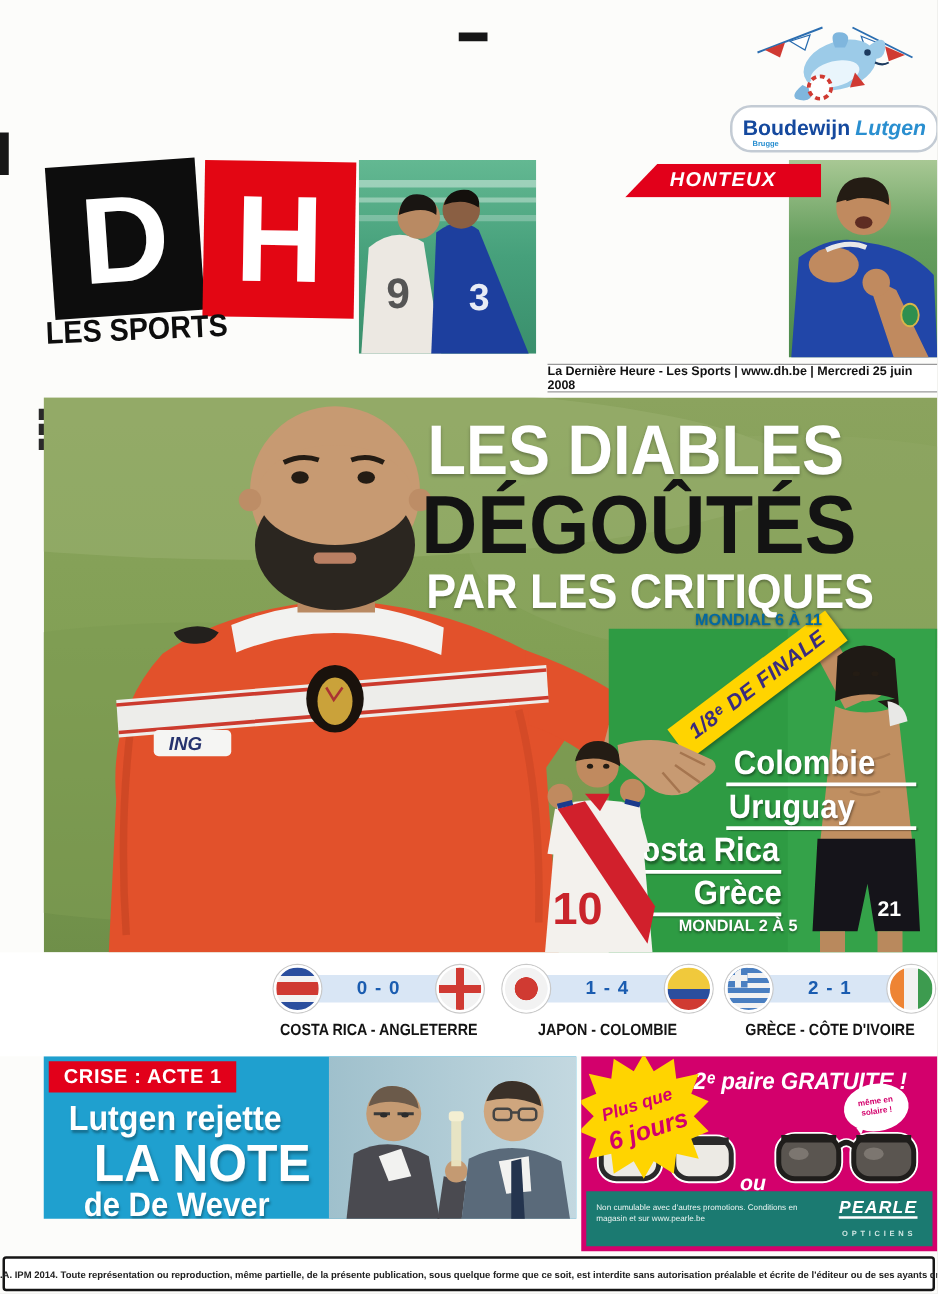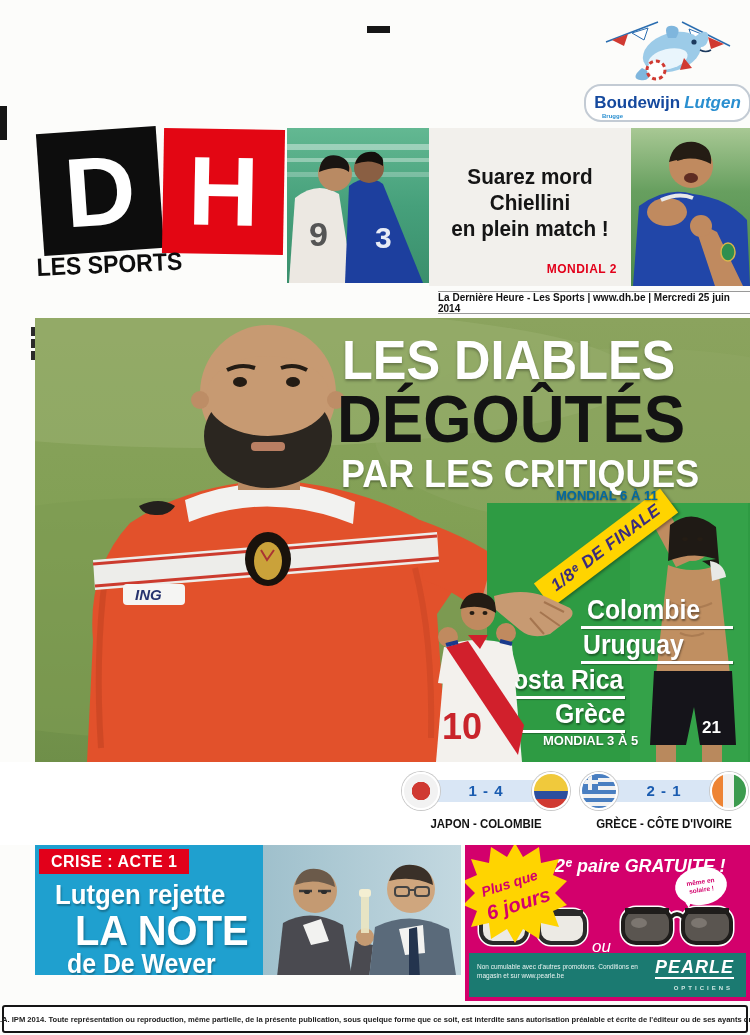--- a/index.html
+++ b/index.html
@@ -112,28 +112,28 @@
              transform:scaleX(.92);transform-origin:left top;text-shadow:1px 2px 2px rgba(0,0,0,.3);white-space:nowrap;}
   .pol-pages{position:absolute;left:142px;top:131px;color:#FFE12B;font-size:11px;font-weight:bold;z-index:2;letter-spacing:.5px;}
 
   
   .ad{left:465px;top:845px;width:285px;height:156px;background:#D3006C;overflow:hidden;}
   .burst{position:absolute;left:-2px;top:-4px;width:104px;height:104px;z-index:3;}
   .ad-headline{position:absolute;left:90px;top:10px;width:192px;color:#fff;font-size:19px;font-weight:bold;
                font-style:italic;z-index:2;white-space:nowrap;transform:scaleX(.94);transform-origin:left top;}
   .glasses1{position:absolute;left:10px;top:54px;width:116px;height:56px;}
   .glasses2{position:absolute;left:152px;top:50px;width:120px;height:60px;}
-  .ad-or{position:absolute;left:127px;top:92px;color:#fff;font-size:17px;font-weight:normal;font-style:italic;}
+  .ad-or{position:absolute;left:127px;top:92px;color:#fff;font-size:17px;font-weight:bold;font-style:italic;}
   .bubble{position:absolute;left:210px;top:22px;width:52px;height:38px;background:#fff;border-radius:50%;
           display:flex;align-items:center;justify-content:center;text-align:center;
           color:#D3006C;font-size:6.5px;font-weight:bold;line-height:1.2;transform:rotate(-8deg);z-index:2;padding:2px;box-sizing:border-box;}
   .bubble::after{content:"";position:absolute;left:8px;bottom:-7px;border:6px solid rgba(0,0,0,0);border-top-color:#fff;border-left-width:3px;border-right-width:3px;}
   .ad-legal-strip{position:absolute;left:4px;right:4px;bottom:4px;height:44px;background:#1B7A71;}
   .ad-legal{position:absolute;left:8px;top:9px;width:175px;color:#eaf4f2;font-size:6.5px;line-height:1.4;}
-  .pearle{position:absolute;right:12px;top:5px;color:#fff;font-size:18px;font-weight:bold;font-style:italic;
+  .pearle{position:absolute;right:12px;top:5px;color:#fff;font-size:14px;font-weight:bold;font-style:italic;
           letter-spacing:1px;border-bottom:2px solid #fff;line-height:1.05;}
   .pearle-sub{position:absolute;right:13px;top:32px;color:#cfe6e2;font-size:6px;letter-spacing:3px;font-weight:bold;}
 
   
   .footer{left:2px;top:1005px;width:746px;height:28px;border:2px solid #151515;border-radius:3px;background:#fff;
           display:flex;align-items:center;justify-content:center;box-sizing:border-box;}
   .footer-text{font-size:7.6px;font-weight:bold;color:#222;white-space:nowrap;}
 </style>
 </head>
 <body>
@@ -189,28 +189,21 @@
     <rect x="0" y="44" width="142" height="5" fill="#fff" opacity=".25"></rect>
     <path d="M 8 70 Q 30 52 52 66 L 66 155 L 2 155 Z" fill="#ece8e2"></path>
     <circle cx="48" cy="46" r="17" fill="#b98a63"></circle>
     <path d="M 32 44 Q 34 24 52 28 Q 64 32 62 44 Q 52 36 32 44 Z" fill="#191512"></path>
     <path d="M 62 58 Q 80 44 96 56 L 136 155 L 58 155 Z" fill="#1d3f9e"></path>
     <circle cx="82" cy="40" r="15" fill="#8a5f43"></circle>
     <path d="M 68 36 Q 72 22 88 24 Q 98 28 96 38 Q 84 30 68 36 Z" fill="#14100c"></path>
     <text x="22" y="118" font-size="34" font-weight="bold" fill="#555" font-family="Liberation Sans,sans-serif">9</text>
     <text x="88" y="120" font-size="30" font-weight="bold" fill="#fff" opacity=".9" font-family="Liberation Sans,sans-serif">3</text>
   </svg>
-  <div class="abs shame-panel">
-    <div class="shame-headline">
-      <div>Suarez mord</div>
-      <div>Chiellini</div>
-      <div>en plein match !</div>
-    </div>
-    <div class="shame-ref">MONDIAL 2</div>
-  </div>
+  <div class="abs badge-honteux">HONTEUX</div>
   <svg class="abs photo-chiellini" viewBox="0 0 119 158">
     <defs>
         <linearGradient id="gch" x1="0" y1="0" x2="0" y2="1">
       <stop offset="0" stop-color="#a8c894"></stop>
           <stop offset=".4" stop-color="#679f5f"></stop>
           <stop offset="1" stop-color="#4c8a4b"></stop>
     </linearGradient>
       </defs>
     <rect width="119" height="158" fill="url(#gch)"></rect>
     <path d="M 8 78 Q 35 58 62 66 Q 96 70 116 92 L 119 158 L 2 158 Z" fill="#2146a8"></path>
@@ -218,21 +211,21 @@
     <circle cx="60" cy="38" r="22" fill="#c08a5f"></circle>
     <path d="M 38 34 Q 42 12 64 14 Q 82 18 80 36 Q 64 26 38 34 Z" fill="#241c14"></path>
     <ellipse cx="60" cy="50" rx="7" ry="5" fill="#5e2c22"></ellipse>
     <path d="M 46 32 l 10 -3 M 66 29 l 10 3" stroke="#241c14" stroke-width="2" fill="none"></path>
     <path d="M 112 158 L 86 104 L 70 96 Q 60 92 66 104 L 84 158 Z" fill="#c08a5f"></path>
     <circle cx="70" cy="98" r="11" fill="#c08a5f"></circle>
     <path d="M 30 72 Q 48 64 62 70" stroke="#e8e8e8" stroke-width="4" fill="none"></path>
     <ellipse cx="97" cy="124" rx="7" ry="9" fill="#2f8f4f" stroke="#d8b54a" stroke-width="1.5"></ellipse>
   </svg>
 
-  <div class="abs dateline">La Dernière Heure - Les Sports | www.dh.be | Mercredi 25 juin 2014</div>
+  <div class="abs dateline">La Dernière Heure - Les Sports | www.dh.be | Mercredi 25 juin 2008</div>
 
   <svg class="abs photo-main" viewBox="0 0 715 444">
     <defs>
         <linearGradient id="ggr" x1="0" y1="0" x2="0" y2="1">
       <stop offset="0" stop-color="#8ba35e"></stop>
           <stop offset=".45" stop-color="#82a055"></stop>
           <stop offset="1" stop-color="#6f8f49"></stop>
     </linearGradient>
       </defs>
     <rect width="715" height="444" fill="url(#ggr)"></rect>
@@ -296,39 +289,46 @@
     </svg>
     <div class="ribbon">1/8ᵉ DE FINALE</div>
     <div class="ko-team" style="left:100px;top:92px;">Colombie</div>
     <div class="ko-line" style="left:94px;top:123px;width:152px;"></div>
     <div class="ko-team" style="left:96px;top:127px;">Uruguay</div>
     <div class="ko-line" style="left:94px;top:158px;width:152px;"></div>
     <div class="ko-team" style="left:8px;top:162px;">Costa Rica</div>
     <div class="ko-line" style="left:0;top:193px;width:138px;"></div>
     <div class="ko-team" style="left:68px;top:196px;">Grèce</div>
     <div class="ko-line" style="left:24px;top:227px;width:114px;"></div>
-    <div class="ko-ref">MONDIAL 3 À 5</div>
+    <div class="ko-ref">MONDIAL 2 À 5</div>
   </div>
   <svg class="abs photo-ruiz" viewBox="0 0 122 179">
     <circle cx="58" cy="30" r="17" fill="#c08a5f"></circle>
     <path d="M 40 26 Q 44 8 62 10 Q 78 14 76 30 Q 60 20 40 26 Z" fill="#241c14"></path>
     <ellipse cx="52" cy="30" rx="2.5" ry="2" fill="#241c14"></ellipse>
       <ellipse cx="65" cy="30" rx="2.5" ry="2" fill="#241c14"></ellipse>
     <circle cx="28" cy="54" r="10" fill="#c08a5f"></circle>
       <circle cx="86" cy="50" r="10" fill="#c08a5f"></circle>
     <path d="M 24 64 L 18 100 L 34 102 L 36 66 Z" fill="#f3f1ed"></path>
     <path d="M 90 60 L 100 98 L 84 102 L 80 62 Z" fill="#f3f1ed"></path>
     <path d="M 26 62 Q 58 52 92 62 L 102 179 L 16 179 Z" fill="#f3f1ed"></path>
     <path d="M 26 64 L 48 58 L 104 142 L 98 172 Z" fill="#d1202c"></path>
     <path d="M 48 52 L 68 52 L 60 66 Z" fill="#d1202c"></path>
     <path d="M 26 62 l 12 -3 M 80 58 l 12 3" stroke="#1a3a8c" stroke-width="4" fill="none"></path>
     <text x="22" y="156" font-size="36" font-weight="bold" fill="#c9242b" font-family="Liberation Sans,sans-serif">10</text>
   </svg>
 
   <div class="abs scores">
+    <div class="score-item" style="left:219px;">
+      <div class="pill"></div>
+      <div class="score-val">0 - 0</div>
+      <div class="flag left f-costarica"></div>
+      <div class="flag right f-angleterre"></div>
+      <div class="score-label">COSTA RICA - ANGLETERRE</div>
+    </div>
     <div class="score-item" style="left:402px;">
       <div class="pill"></div>
       <div class="score-val">1 - 4</div>
       <div class="flag left f-japon"></div>
       <div class="flag right f-colombie"></div>
       <div class="score-label">JAPON - COLOMBIE</div>
     </div>
     <div class="score-item" style="left:580px;">
       <div class="pill"></div>
       <div class="score-val">2 - 1</div>

